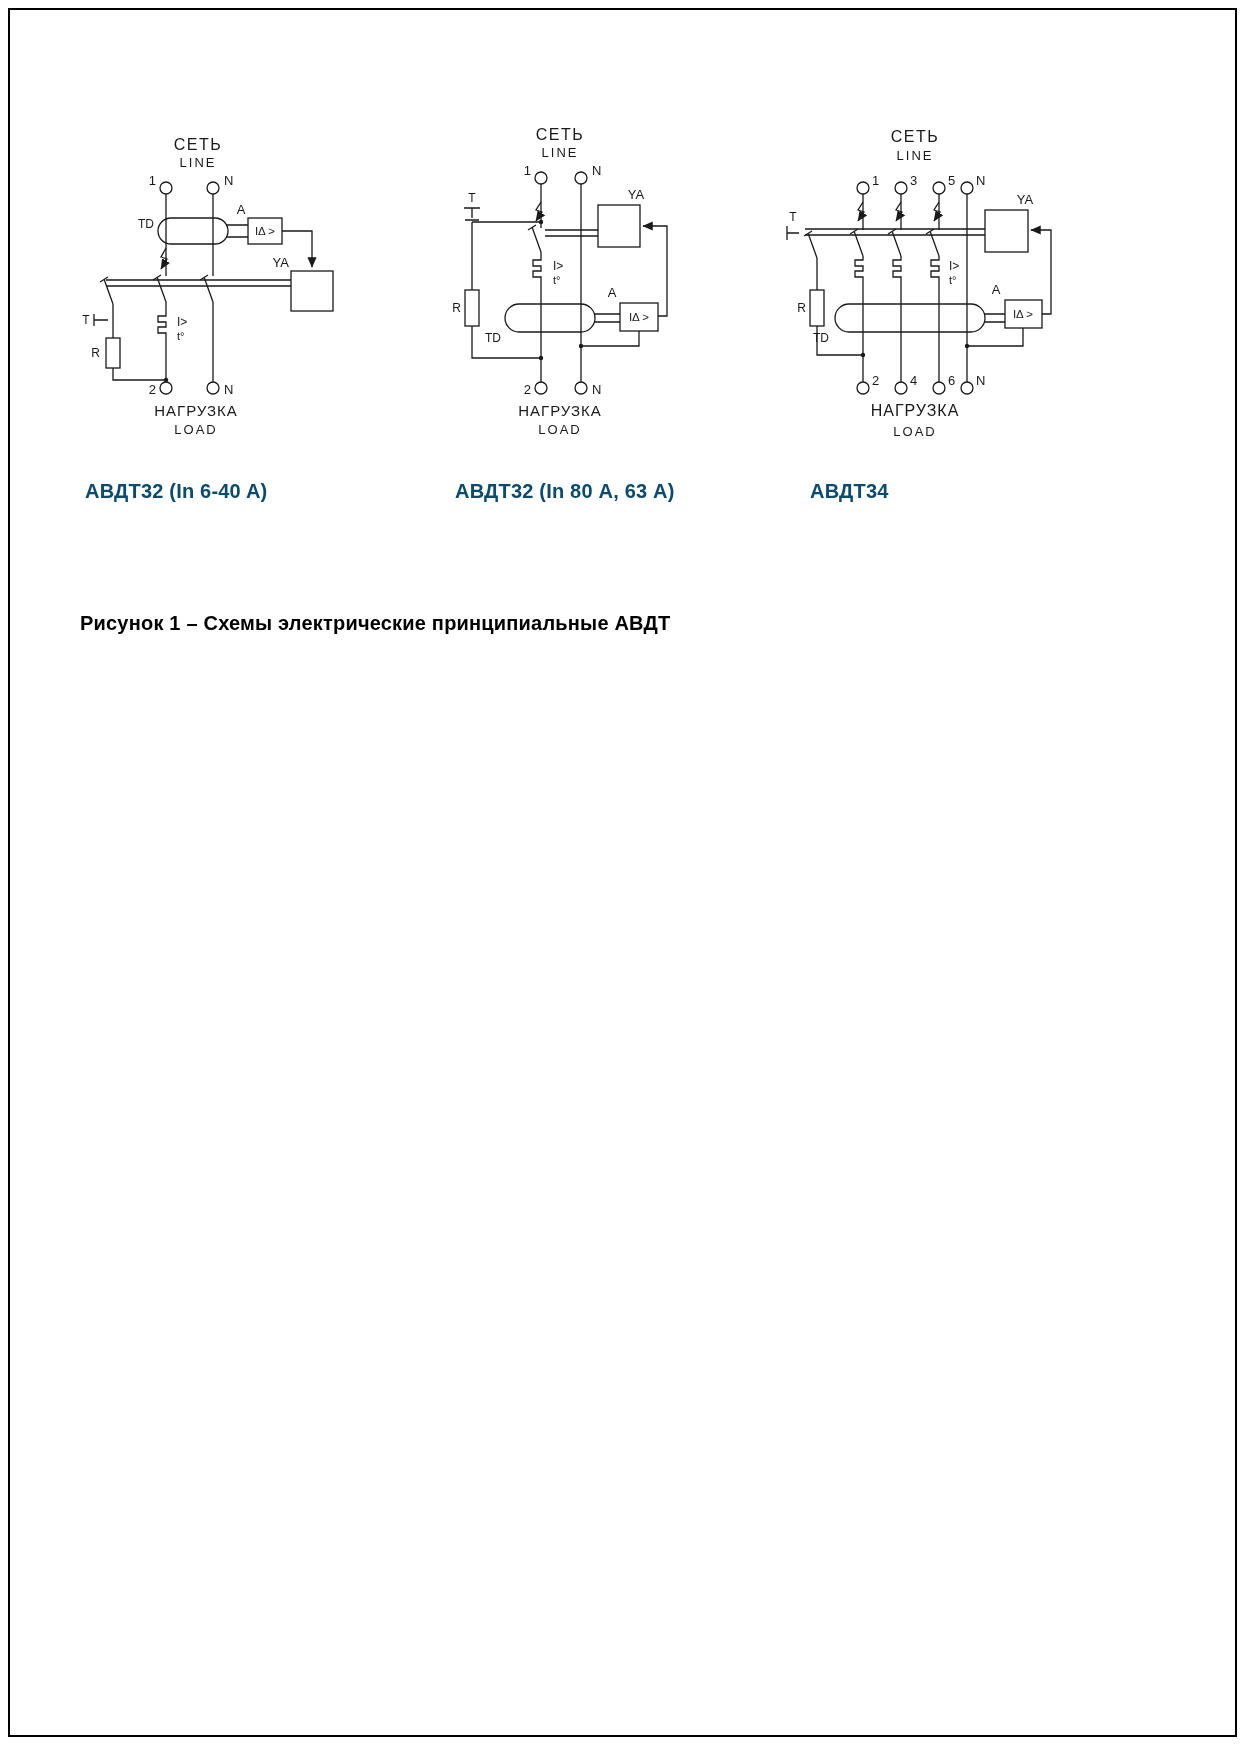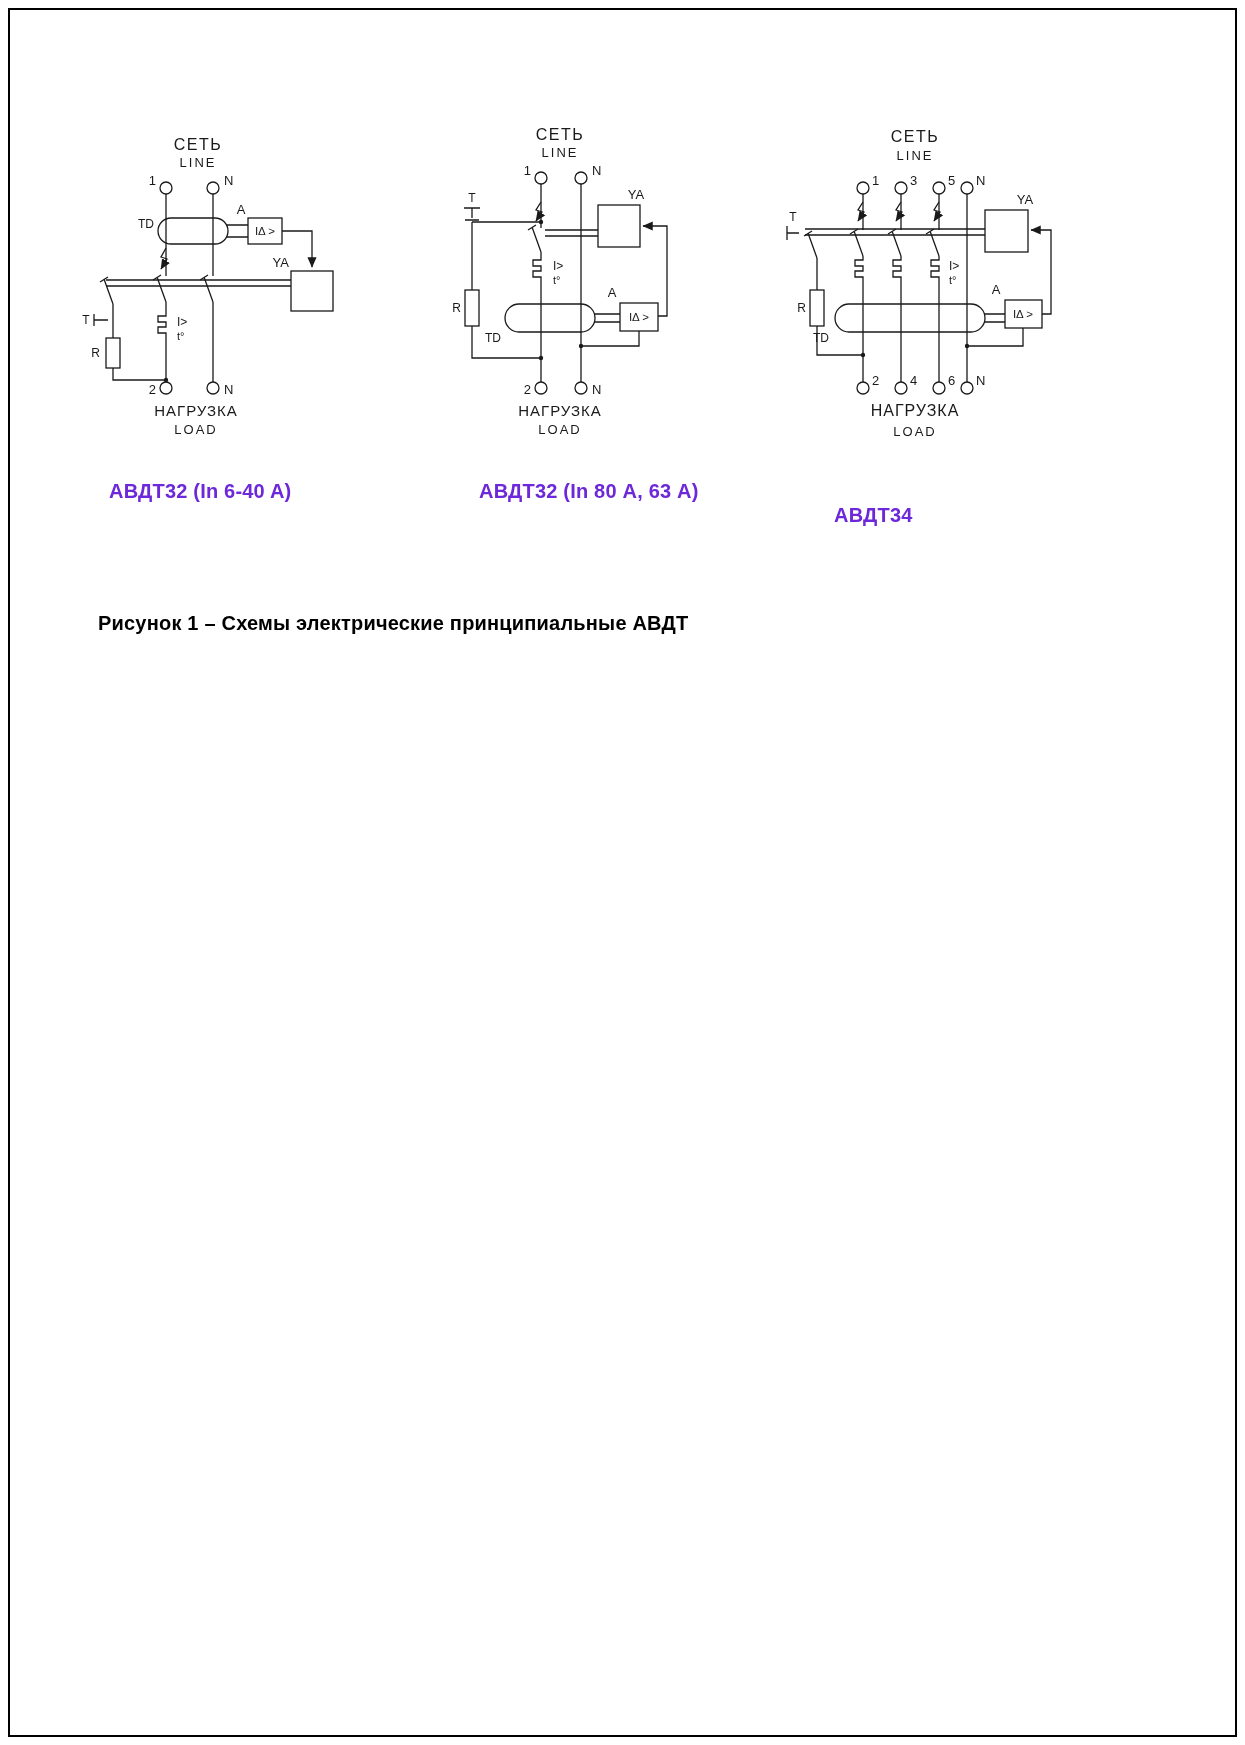--- a/index.html
+++ b/index.html
@@ -9,22 +9,22 @@
     font-family:"Liberation Sans", sans-serif; color:#111;
   }
   .frame {
     position:absolute; left:8px; top:8px; right:8px; bottom:8px;
     border:2.5px solid #000; background:#fff;
   }
   svg.schem { position:absolute; overflow:visible; }
   svg.schem text { font-family:"Liberation Sans", sans-serif; fill:#1a1a1a; }
   .stroke { stroke:#1a1a1a; stroke-width:1.3; fill:none; }
   .title {
-    position:absolute; font-size:20px; font-weight:600; color:#6d28d9;
-    white-space:nowrap; letter-spacing:0.2px;margin-left:24px;
+    position:absolute; font-size:20px; font-weight:600; color:#0c4a6e;
+    white-space:nowrap; letter-spacing:0.2px;
   }
   .caption {
     position:absolute; font-size:20px; font-weight:600; color:#000;
     white-space:nowrap; letter-spacing:0.2px;
   }
 </style>
 </head>
 <body>
 
 <div class="frame"></div>
@@ -234,15 +234,15 @@
   <text x="145" y="267" font-size="13">4</text>
   <text x="183" y="267" font-size="13">6</text>
   <text x="211" y="267" font-size="13">N</text>
 
   <text x="150" y="298" font-size="16" letter-spacing="1" text-anchor="middle">НАГРУЗКА</text>
   <text x="150" y="318" font-size="13" letter-spacing="2" text-anchor="middle">LOAD</text>
 </svg>
 
 <div class="title" style="left:85px;  top:480px;">АВДТ32 (In 6-40 A)</div>
 <div class="title" style="left:455px; top:480px;">АВДТ32 (In 80 А, 63 А)</div>
-<div class="title" style="left:810px; top:504px;">АВДТ34</div>
-
-<div class="caption" style="left:98px; top:612px;">Рисунок 1 – Схемы электрические принципиальные АВДТ</div>
+<div class="title" style="left:810px; top:480px;">АВДТ34</div>
+
+<div class="caption" style="left:80px; top:612px;">Рисунок 1 – Схемы электрические принципиальные АВДТ</div>
 
 </body></html>

